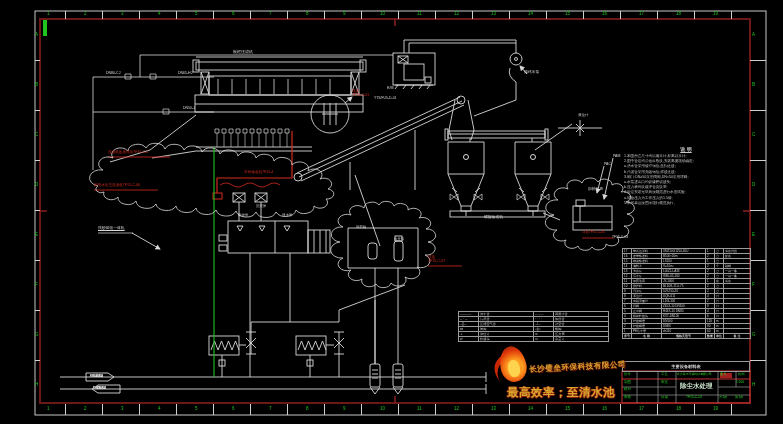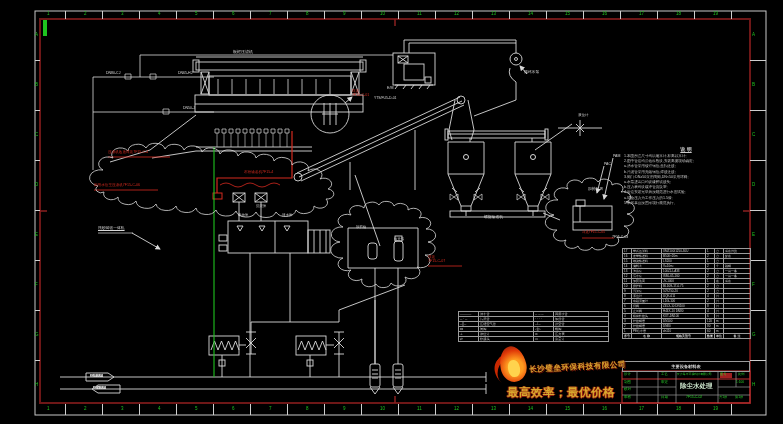--- a/index.html
+++ b/index.html
@@ -536,15 +536,15 @@
         </tr>
       </tbody>
   </table>
 
   <div class="wm" id="flame">
     <div class="f3"></div>
       <div class="f1"></div>
       <div class="f2"></div>
   </div>
   <div class="wm" id="wm-company">长沙璧垒环保科技有限公司</div>
-  <div class="wm" id="wm-slogan">最高效率；最优价格</div>
+  <div class="wm" id="wm-slogan">最高效率；至清水池</div>
 
 </div>
 
 </body></html>

